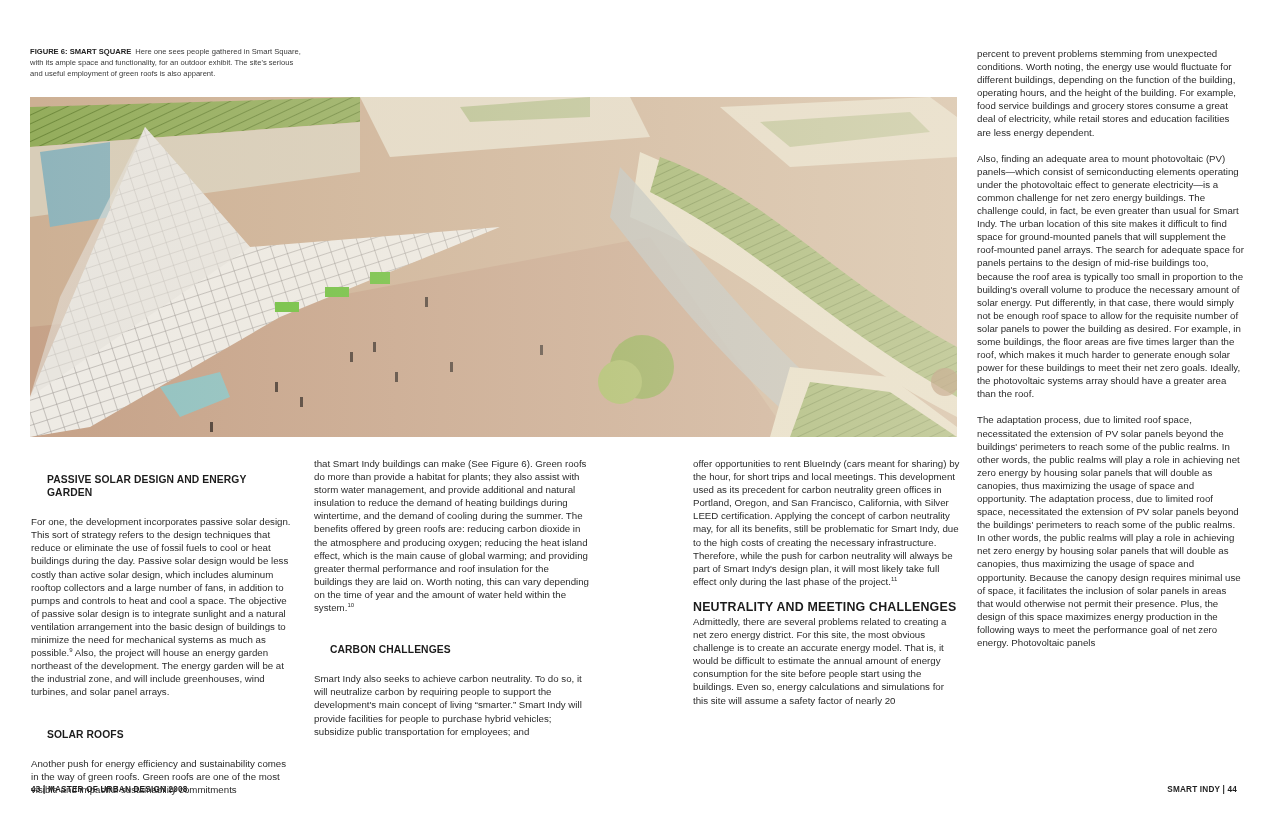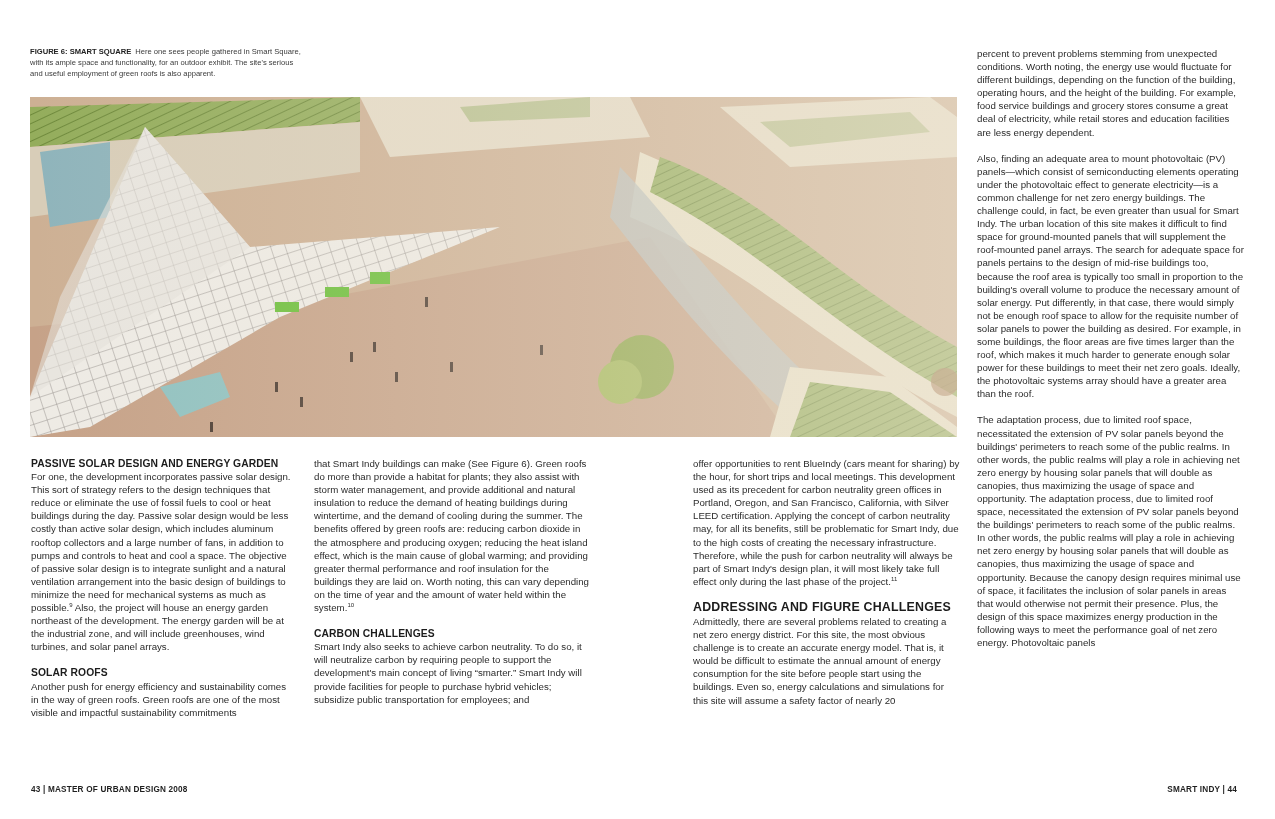--- a/index.html
+++ b/index.html
@@ -15,21 +15,21 @@
     .caption b { font-weight: bold; color: #222; margin-right: 4px; margin-top: 12px; }
     .figure {
       left: 30px; top: 97px; width: 927px; height: 340px; overflow: hidden;
       background: linear-gradient(180deg, #e6dcc8 0%, #dccab0 40%, #caa98f 100%);
     }
     .col {
       font-size: 9.7px; line-height: 13.1px; color: #2b2b2b;
     }
     .col p { margin: 0; }
     .col h3 {
-      margin: 0; font-size: 10.3px; line-height: 13.1px; font-weight: bold; color: #1c1c1c;
+      margin: 16px; font-size: 10.3px; line-height: 13.1px; font-weight: bold; color: #1c1c1c;
       letter-spacing: 0.1px;
     }
     .col h2 {
       margin: 0; font-size: 12.4px; line-height: 15px; font-weight: bold; color: #1c1c1c;
       letter-spacing: 0.2px;
     }
     .gap { height: 13px; }
     .col1 { left: 31px; top: 457px; width: 262px; }
     .col2 { left: 314px; top: 457px; width: 275px; }
     .col3 { left: 693px; top: 457px; width: 268px; }
@@ -123,21 +123,21 @@
 <div class="abs col col2">
   <p><span>that Smart Indy buildings can make (See Figure 6). Green roofs do more than provide a habitat for plants; they also assist with storm water management, and provide additional and natural insulation to reduce the demand of heating buildings during wintertime, and the demand of cooling during the summer. The benefits offered by green roofs are: reducing carbon dioxide in the atmosphere and producing oxygen; reducing the heat island effect, which is the main cause of global warming; and providing greater thermal performance and roof insulation for the buildings they are laid on. Worth noting, this can vary depending on the time of year and the amount of water held within the system.</span><sup>10</sup></p>
   <div class="gap"></div>
   <h3>CARBON CHALLENGES</h3>
   <p>Smart Indy also seeks to achieve carbon neutrality. To do so, it will neutralize carbon by requiring people to support the development's main concept of living “smarter.” Smart Indy will provide facilities for people to purchase hybrid vehicles; subsidize public transportation for employees; and</p>
 </div>
 
 <div class="abs col col3">
   <p><span>offer opportunities to rent BlueIndy (cars meant for sharing) by the hour, for short trips and local meetings. This development used as its precedent for carbon neutrality green offices in Portland, Oregon, and San Francisco, California, with Silver LEED certification.  Applying the concept of carbon neutrality may, for all its benefits, still be problematic for Smart Indy, due to the high costs of creating the necessary infrastructure. Therefore, while the push for carbon neutrality will always be part of Smart Indy's design plan, it will most likely take full effect only during the last phase of the project.</span><sup>11</sup></p>
   <div class="gap" style="height:12px"></div>
-  <h2>ADDRESSING AND FIGURE CHALLENGES</h2>
+  <h2>NEUTRALITY AND MEETING CHALLENGES</h2>
   <p>Admittedly, there are several problems related to creating a net zero energy district. For this site, the most obvious challenge is to create an accurate energy model. That is, it would be difficult to estimate the annual amount of energy consumption for the site before people start using the buildings. Even so, energy calculations and simulations for this site will assume a safety factor of nearly 20</p>
 </div>
 
 <div class="abs col col4">
   <p>percent to prevent problems stemming from unexpected conditions. Worth noting, the energy use would fluctuate for different buildings, depending on the function of the building, operating hours, and the height of the building. For example, food service buildings and grocery stores consume a great deal of electricity, while retail stores and education facilities are less energy dependent.</p>
   <div class="gap"></div>
   <p>Also, finding an adequate area to mount photovoltaic (PV) panels—which consist of semiconducting elements operating under the photovoltaic effect to generate electricity—is a common challenge for net zero energy buildings. The challenge could, in fact, be even greater than usual for Smart Indy. The urban location of this site makes it difficult to find space for ground-mounted panels that will supplement the roof-mounted panel arrays. The search for adequate space for panels pertains to the design of mid-rise buildings too, because the roof area is typically too small in proportion to the building's overall volume to produce the necessary amount of solar energy. Put differently, in that case, there would simply not be enough roof space to allow for the requisite number of solar panels to power the building as desired. For example, in some buildings, the floor areas are five times larger than the roof, which makes it much harder to generate enough solar power for these buildings to meet their net zero goals. Ideally, the photovoltaic systems array should have a greater area than the roof.</p>
   <div class="gap"></div>
   <p>The adaptation process, due to limited roof space, necessitated the extension of PV solar panels beyond the buildings' perimeters to reach some of the public realms. In other words, the public realms will play a role in achieving net zero energy by housing solar panels that will double as canopies, thus maximizing the usage of space and opportunity. The adaptation process, due to limited roof space, necessitated the extension of PV solar panels beyond the buildings' perimeters to reach some of the public realms. In other words, the public realms will play a role in achieving net zero energy by housing solar panels that will double as canopies, thus maximizing the usage of space and opportunity. Because the canopy design requires minimal use of space, it facilitates the inclusion of solar panels in areas that would otherwise not permit their presence. Plus, the design of this space maximizes energy production in the following ways to meet the performance goal of net zero energy. Photovoltaic panels</p>
 </div>

